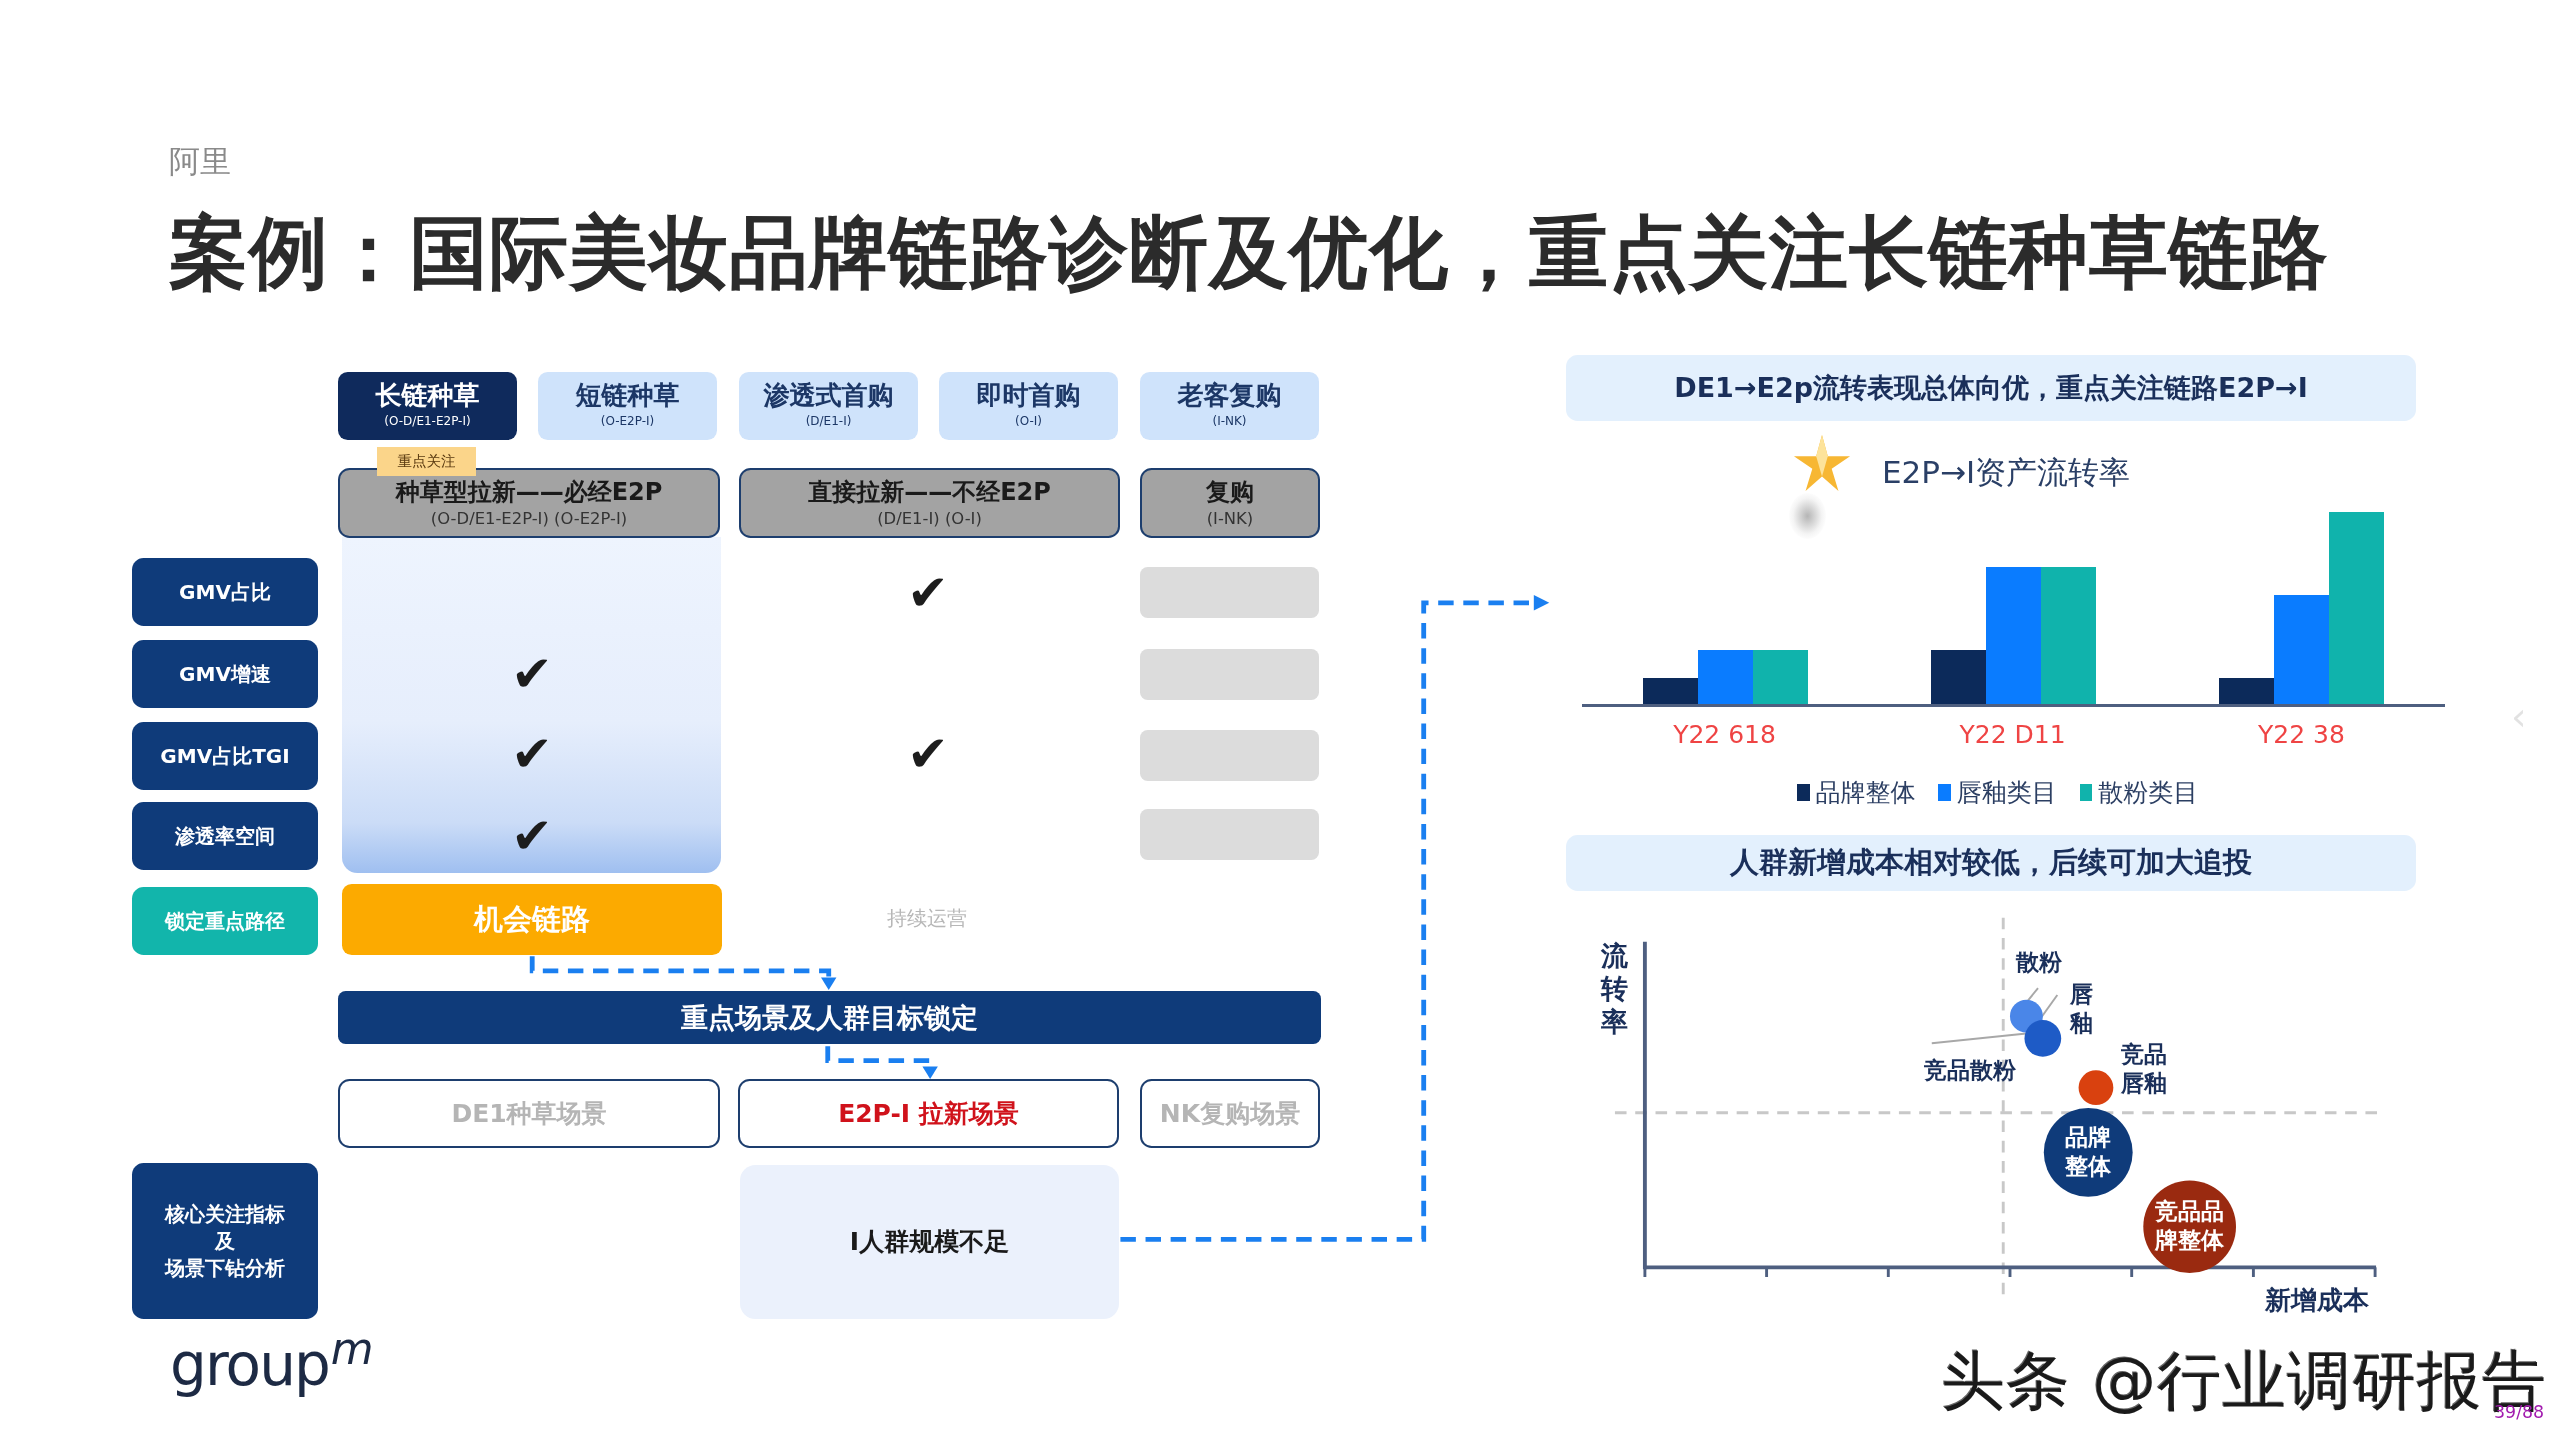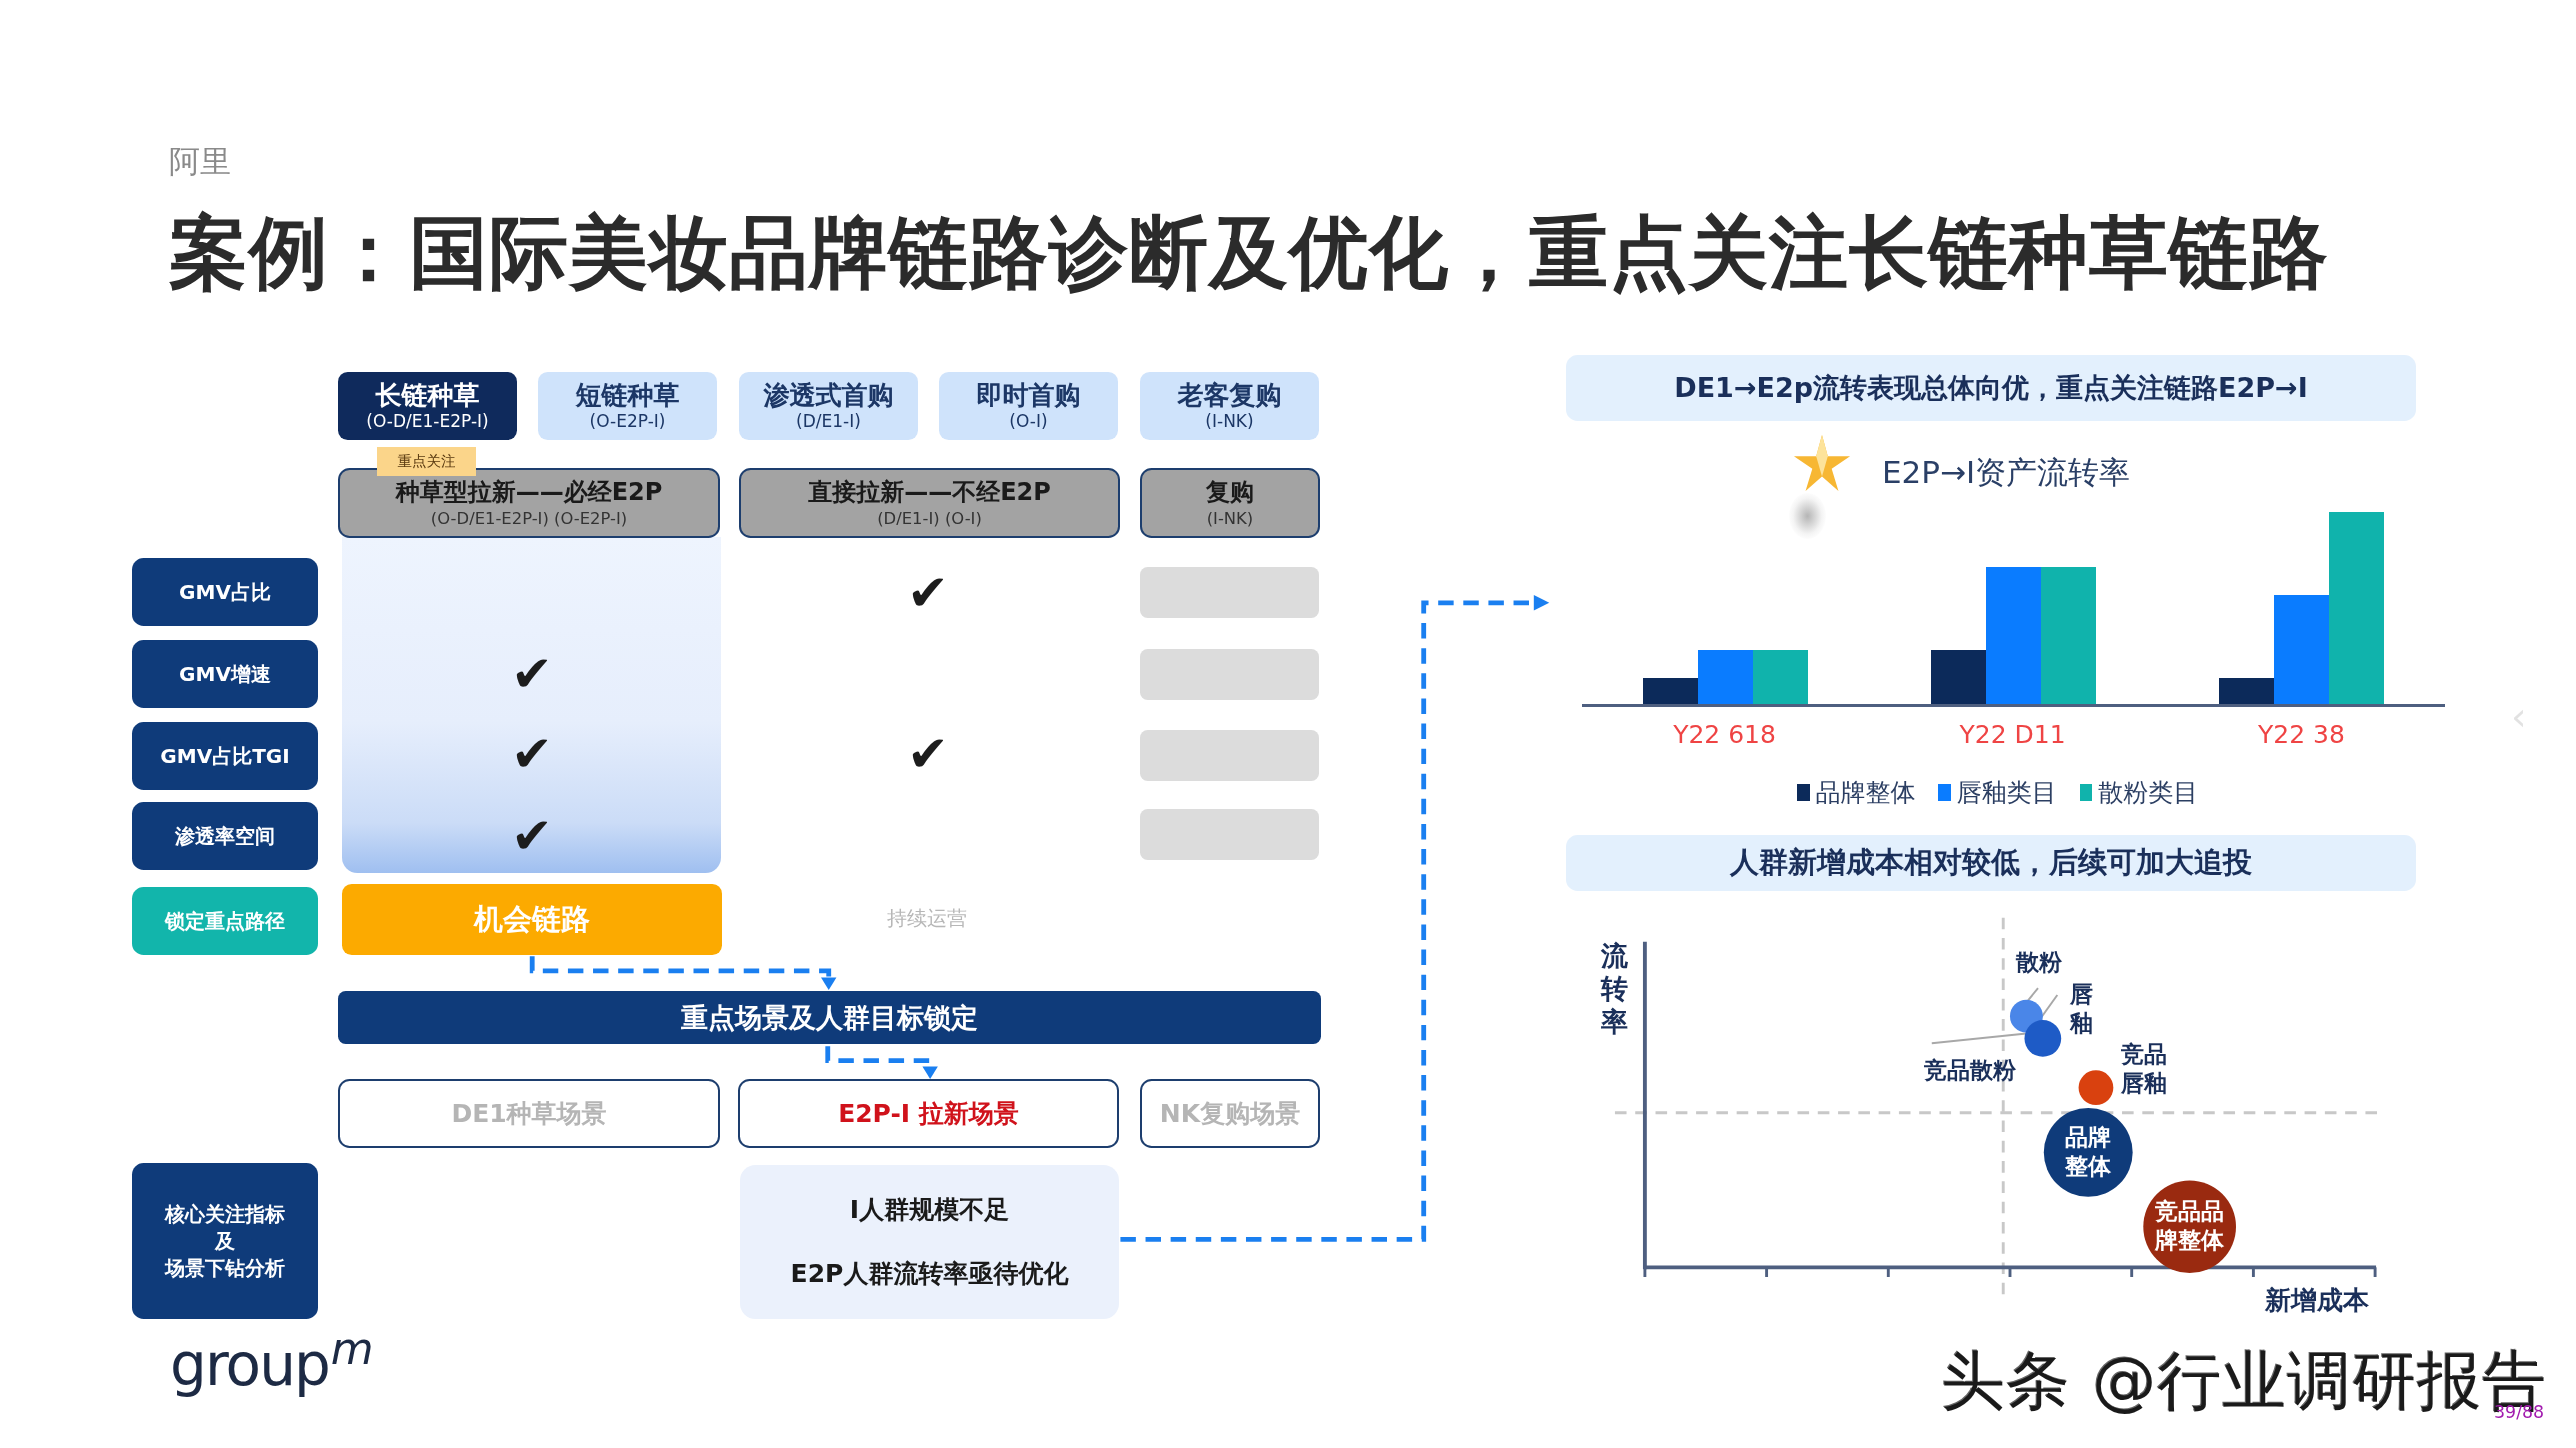--- a/index.html
+++ b/index.html
@@ -7,21 +7,21 @@
   body { position: relative; font-family: "DejaVu Sans", "Liberation Sans", sans-serif; color: #1f2d4d; }
   .abs { position: absolute; }
   .flexc { display: flex; flex-direction: column; align-items: center; justify-content: center; text-align: center; }
 
   .source { left: 169px; top: 141px; font-size: 31px; color: #8a8a8a; }
   .title { left: 169px; top: 201px; font-size: 79px; font-weight: bold; color: #2b2b2b; letter-spacing: 1px; white-space: nowrap; }
 
   .tab { top: 372px; width: 179px; height: 68px; border-radius: 9.7px; background: #cfe3fb; color: #1c3766; }
   .tab.active { background: #0f2a5c; color: #ffffff; }
   .tab .t1 { font-size: 26px; font-weight: bold; line-height: 31px; }
-  .tab .t2 { font-size: 17px; line-height: 21px; }
+  .tab .t2 { font-size: 12px; line-height: 21px; }
 
   .tag { left: 340px; top: 447px; width: 99px; height: 29px; background: #fbd58a; color: #5a3a10; font-size: 14.5px; display:flex; align-items:center; justify-content:center; z-index: 3; margin-left: 37px; }
 
   .rowbox { top: 468px; height: 70px; border: 2.9px solid #1d3e6e; border-radius: 11.6px; background: #a3a3a3; color: #1a1a1a; z-index: 2; }
   .rowbox .t1 { font-size: 24px; font-weight: bold; line-height: 31px; }
   .rowbox .t2 { font-size: 16.4px; line-height: 21px; color: #333; }
 
   .col-highlight { left: 342px; top: 537px; width: 379px; height: 336px; border-radius: 0 0 15.5px 15.5px;
     background: linear-gradient(to bottom, #eef4fe 0%, #e6eefc 55%, #cbdcf7 85%, #9fbff0 100%); }
 
@@ -160,21 +160,20 @@
   </div>
 
 <div class="abs metric core flexc">
   <span>核心关注指标</span>
   <span>及</span>
   <span>场景下钻分析</span>
 </div>
 
 <div class="abs issue flexc">
   <span>I人群规模不足</span>
-  <span>E2P人群流转率亟待优化</span>
 </div>
 
 <svg class="abs" style="left:0;top:0" width="2576" height="1449" viewBox="0 0 2667 1500">
   <g fill="none" stroke="#1a7ff0" stroke-width="5" stroke-dasharray="16 10">
     <path d="M551 990 L551 1005 L858 1005 L858 1016"></path>
     <path d="M857 1083 L857 1098 L963 1098 L963 1108"></path>
     <path d="M1160 1283 L1474 1283 L1474 624 L1590 624"></path>
   </g>
   <g fill="#1a7ff0">
     <polygon points="850,1012 866,1012 858,1025"></polygon>

